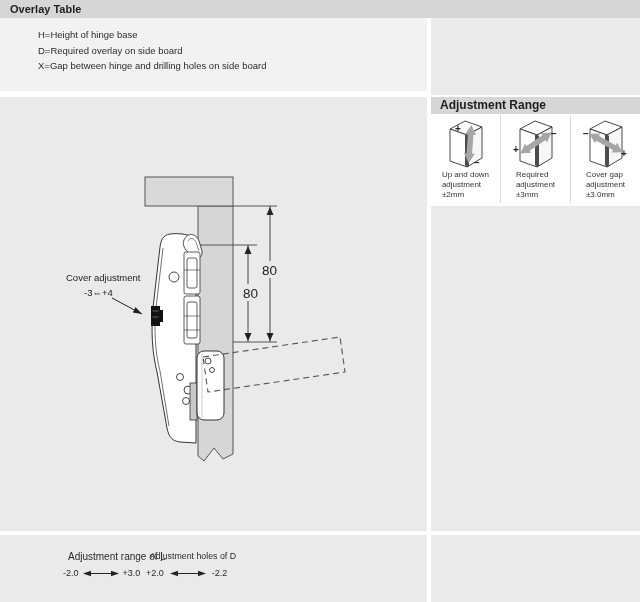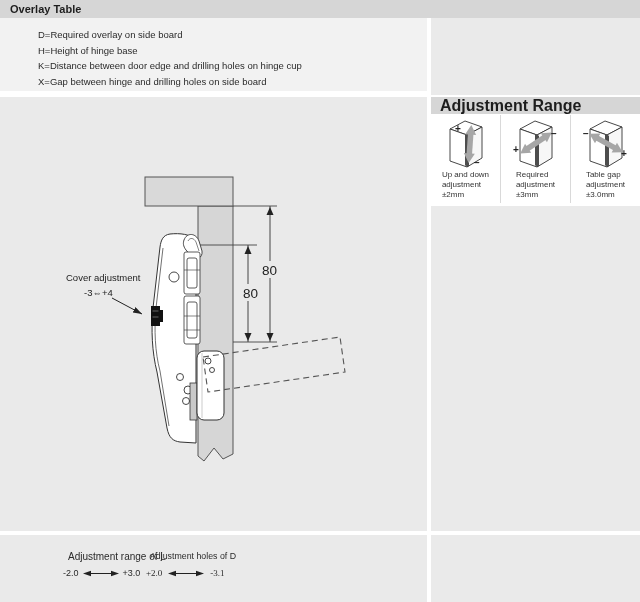--- a/index.html
+++ b/index.html
@@ -10,21 +10,21 @@
     --arrow-gray:#a6a6a6;
     --line:#333333;
     --text:#222222;
   }
   *{margin:0;padding:0;box-sizing:border-box;}
   body{background:#ffffff;font-family:"Liberation Sans",sans-serif;color:var(--text);}
   #screen{position:relative;width:640px;height:602px;background:#ffffff;overflow:hidden;}
 
   .band{position:absolute;background:var(--header-band);font-weight:bold;font-size:11px;color:#1d1d1d;}
   #band-top{left:0;top:0;width:640px;height:18px;line-height:18px;padding-left:10px;}
-  #band-adj{left:431px;top:97px;width:209px;height:17px;line-height:17px;padding-left:9px;font-size:16px;}
+  #band-adj{left:431px;top:97px;width:209px;height:17px;line-height:17px;padding-left:9px;font-size:12px;}
 
   #legend-panel{position:absolute;left:0;top:18px;width:427px;height:73px;background:var(--legend-bg);
     font-size:9.5px;color:#2a2a2a;padding:9px 0 0 38px;}
   #legend-panel .legend-line{line-height:15.5px;white-space:nowrap;}
 
   #right-top{position:absolute;left:431px;top:18px;width:209px;height:77px;background:var(--panel);}
   #drawing-panel{position:absolute;left:0;top:97px;width:427px;height:434px;background:var(--panel);}
   #right-mid{position:absolute;left:431px;top:206px;width:209px;height:325px;background:var(--panel);}
   #footer-left{position:absolute;left:0;top:535px;width:427px;height:67px;background:var(--panel);}
   #footer-right{position:absolute;left:431px;top:535px;width:209px;height:67px;background:var(--panel);}
@@ -55,23 +55,22 @@
   </defs>
 </svg>
 
 <div id="screen">
 
   <div id="band-top" class="band">
     <span>Overlay Table</span>
   </div>
 
   <div id="legend-panel">
+    <div class="legend-line">H=Height of hinge base</div>
     <div class="legend-line">D=Required overlay on side board</div>
-    <div class="legend-line">H=Height of hinge base</div>
-    <div class="legend-line">K=Distance between door edge and drilling holes on hinge cup</div>
     <div class="legend-line">X=Gap between hinge and drilling holes on side board</div>
   </div>
 
   <div id="right-top"></div>
 
   <div id="drawing-panel">
     <svg width="427" height="434" viewBox="0 97 427 434">
 
       <path d="M198,206 L233,206 L233,454 L223,459 L214,448 L204,461 L198,456 Z" fill="#d6d6d6" stroke="#555" stroke-width="1"></path>
 
@@ -199,21 +198,21 @@
           <polygon points="13,12 28,4 45,10 30,18"></polygon>
           <polygon points="30,18 45,10 45,41 30,50" fill="#f7f7f7"></polygon>
           <polygon points="13,12 30,18 30,50 13,44"></polygon>
         </g>
         <polygon points="28,17.3 32,18.7 32,49.4 28,48.6" fill="#4d4d4d"></polygon>
         <use href="#dbl" transform="translate(29,26) rotate(119)"></use>
         <text x="6" y="20" class="sign">−</text>
         <text x="44" y="40" class="sign">+</text>
       </svg>
       <div class="adj-caption">
-        <div>Table gap</div>
+        <div>Cover gap</div>
         <div>adjustment</div>
         <div>±3.0mm</div>
       </div>
     </div>
   </div>
 
   <div id="right-mid"></div>
 
   <div id="footer-left">
     <div style="position:absolute;left:68px;top:16px;font-size:10px;color:#2a2a2a;">Adjustment range of L</div>
@@ -221,25 +220,25 @@
       <span>-2.0</span>
       <svg width="38" height="9">
         <line x1="6" y1="4.5" x2="32" y2="4.5" stroke="#222" stroke-width="1"></line>
         <polygon points="1,4.5 9,1.8 9,7.2" fill="#222"></polygon>
         <polygon points="37,4.5 29,1.8 29,7.2" fill="#222"></polygon>
       </svg>
       <span>+3.0</span>
     </div>
 
     <div style="position:absolute;left:150px;top:16px;font-size:8.8px;color:#2a2a2a;">Adjustment holes of D</div>
-    <div style="position:absolute;left:146px;top:33px;display:flex;align-items:center;gap:5px;font-size:9px;color:#2a2a2a;font-family:Liberation Serif, serif;">
+    <div style="position:absolute;left:146px;top:33px;display:flex;align-items:center;gap:5px;font-size:9px;color:#2a2a2a;">
       <span>+2.0</span>
       <svg width="38" height="9">
         <line x1="6" y1="4.5" x2="32" y2="4.5" stroke="#222" stroke-width="1"></line>
         <polygon points="1,4.5 9,1.8 9,7.2" fill="#222"></polygon>
         <polygon points="37,4.5 29,1.8 29,7.2" fill="#222"></polygon>
       </svg>
-      <span>-3.1</span>
+      <span>-2.2</span>
     </div>
   </div>
   <div id="footer-right"></div>
 
 </div>
 
 </body></html>

